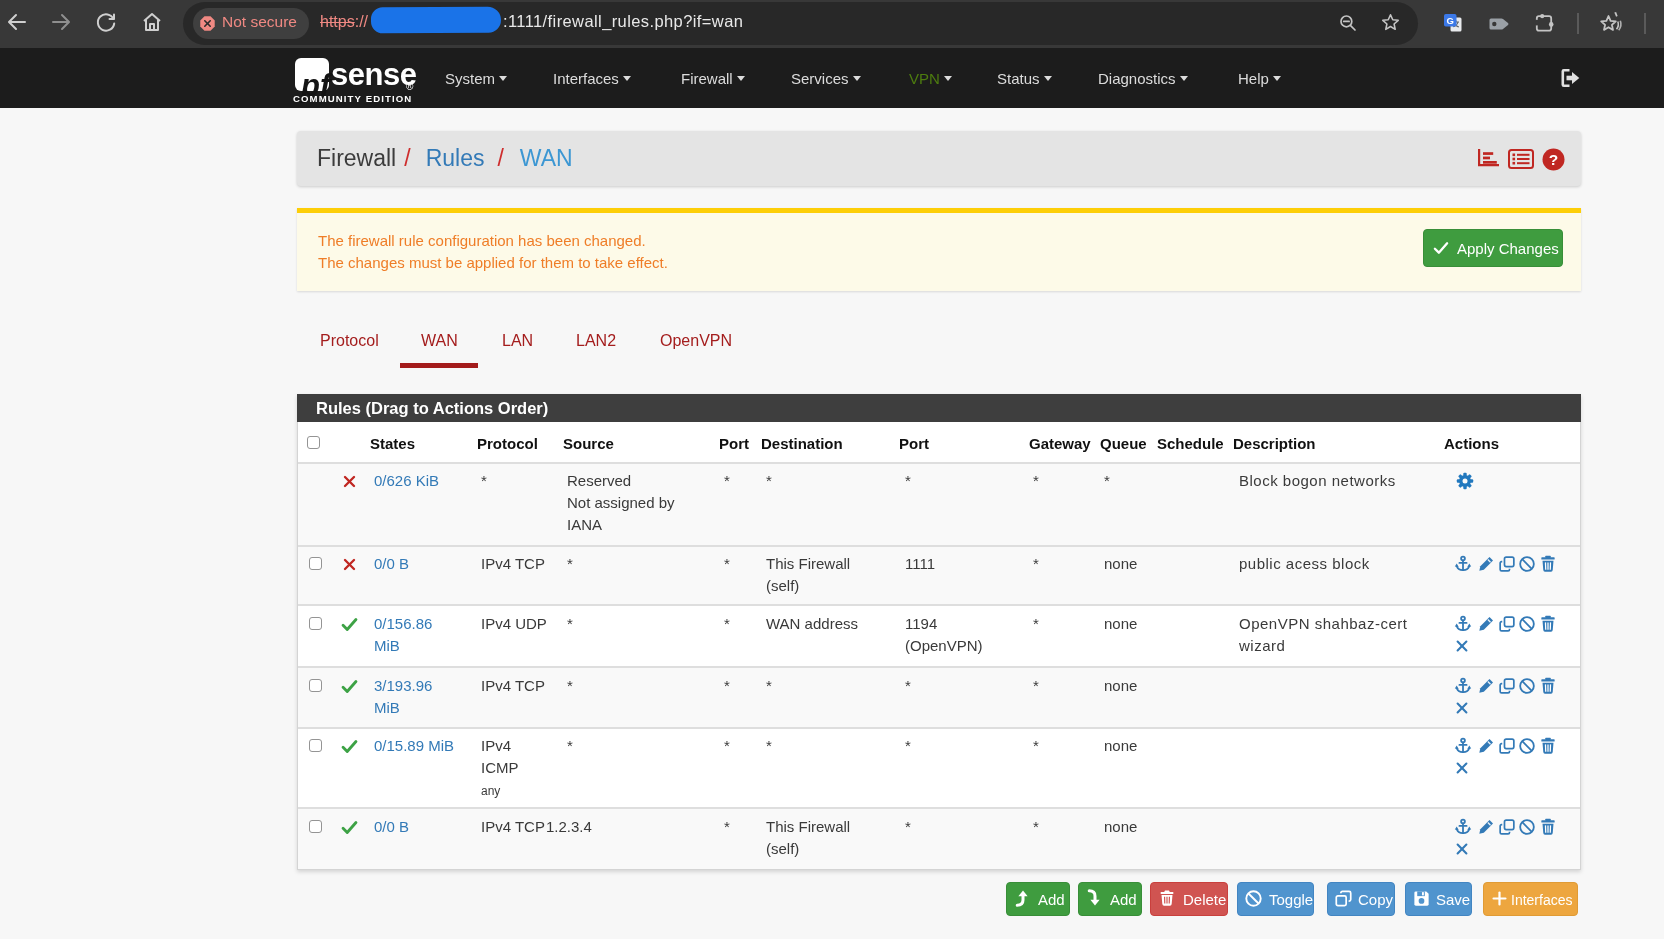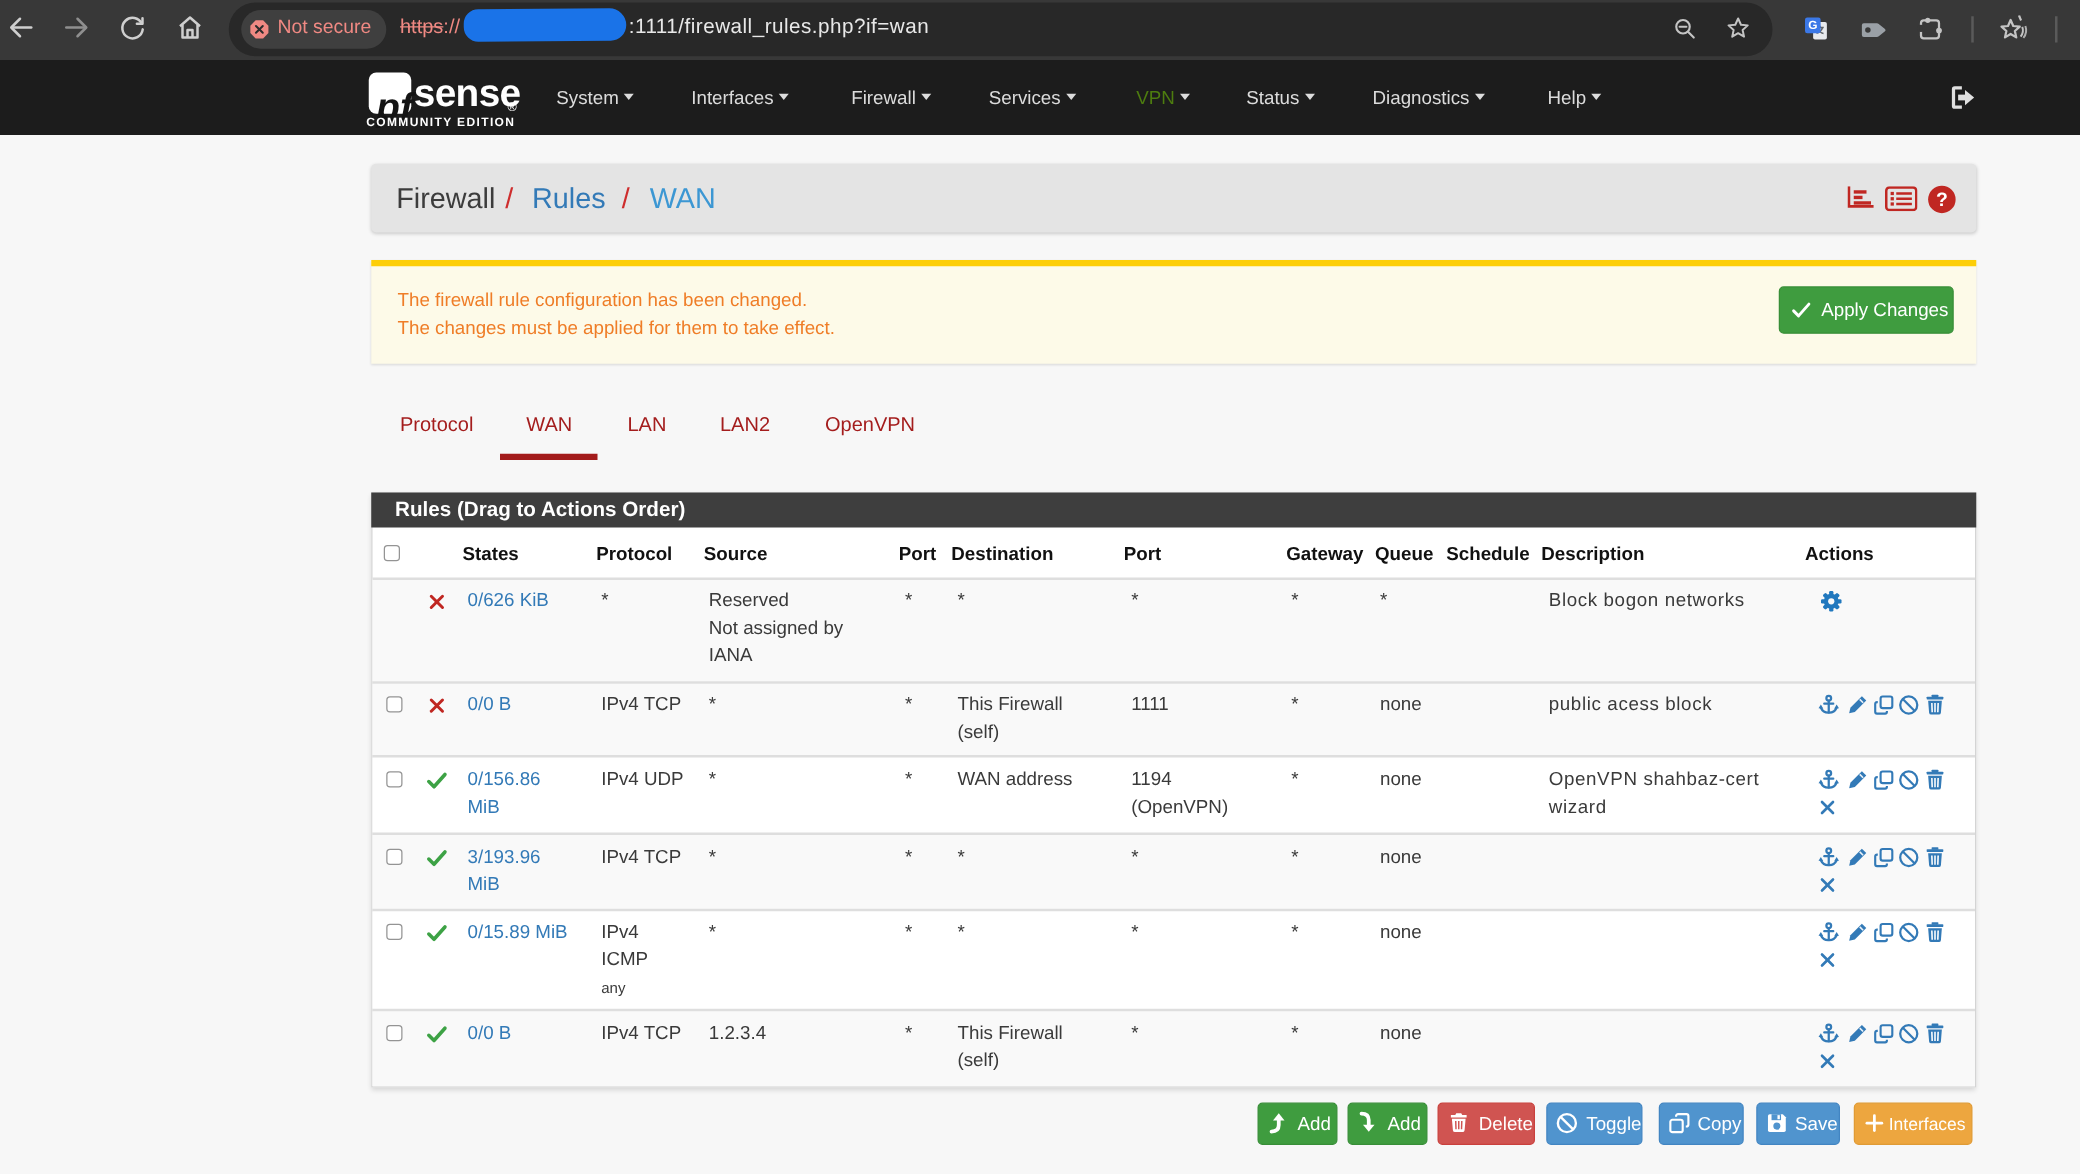--- a/index.html
+++ b/index.html
@@ -363,21 +363,21 @@
   </svg>
 <svg class="ai" style="left:1454px;top:760px" width="16" height="16" viewBox="0 0 20 20">
     <use href="#i-x"></use>
   </svg>
 <div class="cb" style="left:309px;top:820px"></div>
 <svg class="ai" style="left:340px;top:818px" width="19" height="19" viewBox="0 0 20 20">
     <use href="#i-check"></use>
   </svg>
 <div class="cell" style="left:374px;top:816px;color:#337ab7;">0/0 B</div>
 <div class="cell" style="left:481px;top:816px;;">IPv4 TCP</div>
-<div class="cell" style="left:567px;top:816px;;">1.2.3.4</div>
+<div class="cell" style="left:546px;top:816px;;">1.2.3.4</div>
 <div class="cell" style="left:724px;top:816px;;">*</div>
 <div class="cell" style="left:766px;top:816px;;">This Firewall<br>(self)</div>
 <div class="cell" style="left:905px;top:816px;;">*</div>
 <div class="cell" style="left:1033px;top:816px;;">*</div>
 <div class="cell" style="left:1104px;top:816px;;">none</div>
 <svg class="ai" style="left:1454px;top:818px" width="18" height="18" viewBox="0 0 20 20">
     <use href="#i-anchor"></use>
   </svg>
 <svg class="ai" style="left:1477px;top:818px" width="18" height="18" viewBox="0 0 20 20">
     <use href="#i-pencil"></use>

